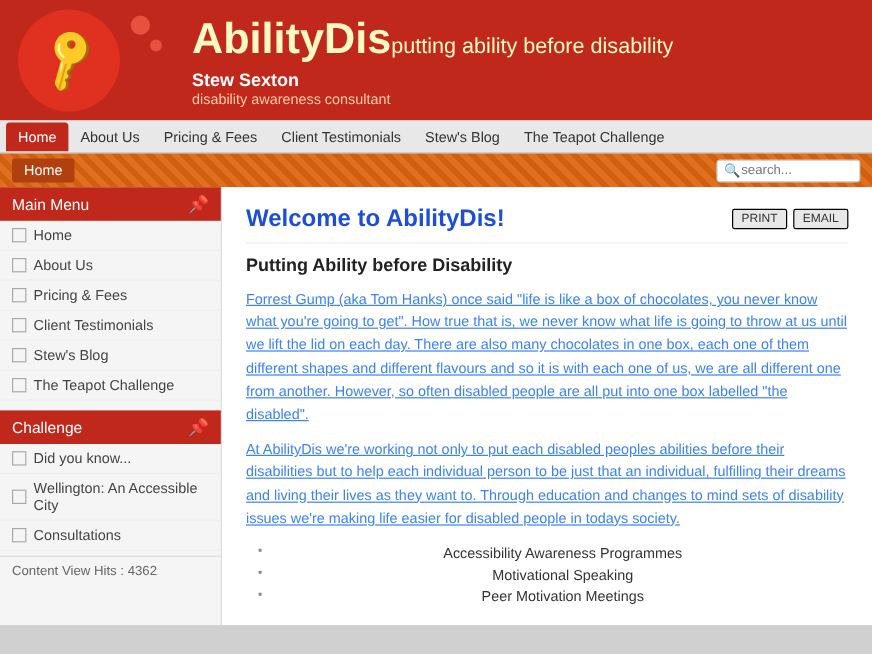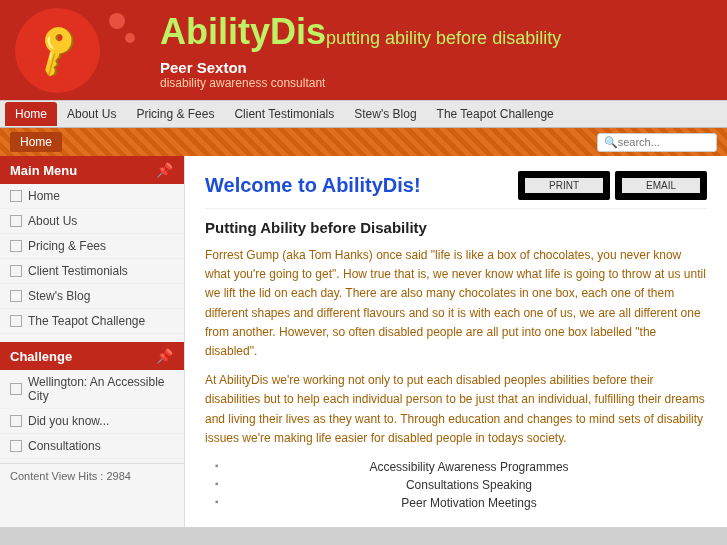--- a/index.html
+++ b/index.html
@@ -49,21 +49,21 @@
       position: absolute;
       width: 10px; height: 10px;
       background: #e85040;
       border-radius: 50%;
       top: 25px; right: 10px;
     }
     #site-title {
       padding-left: 15px;
     }
     #site-title h1 {
-      color: #bef264;
+      color: #fef9c3;
       font-size: 36px;
       font-weight: bold;
       letter-spacing: 0;
     }
     #site-title h1 span.small-title {
       font-size: 18px;
       font-weight: normal;
     }
     #site-title .person-name {
       color: #fff;
@@ -152,21 +152,21 @@
       width: 185px;
       min-width: 185px;
       background: #f5f5f5;
       border-right: 1px solid #ddd;
       padding-bottom: 20px;
     }
     .sidebar-section-header {
       background: #c0281c;
       color: #fff;
       font-size: 13px;
-      font-weight: bold;
+      font-weight: normal;
       padding: 6px 10px;
       display: flex;
       align-items: center;
       justify-content: space-between;
       margin-top: 0;
     }
     .sidebar-section-header .pin-icon { font-size: 14px; }
     .sidebar-menu-item {
       display: flex;
       align-items: center;
@@ -209,39 +209,40 @@
       padding-bottom: 8px;
     }
     #content-header h2 {
       color: #1d4ed8;
       font-size: 20px;
       font-weight: bold;
       flex: 1;
     }
     .action-btn {
       background: #e8e8e8;
-      border: 7px solid #000000;
+      border: 1px solid #000000;
       font-size: 10px;
-      padding: 2px 24px;
+      padding: 2px 7px;
       margin-left: 5px;
       cursor: pointer;
       color: #333;
       border-radius: 2px;
     }
     #content h3 {
       font-size: 15px;
       font-weight: bold;
       color: #222;
       margin-bottom: 10px;
     }
     #content p {
       font-size: 12px;
-      color: #a16207;
+      color: #3b82f6;
       line-height: 1.6;
       margin-bottom: 10px;
+      text-decoration: underline;
     }
     #content .help-section {
       margin-top: 10px;
     }
     #content .help-section p {
       font-weight: normal;
       margin-bottom: 6px;
     }
     .help-list {
       list-style: none;
@@ -271,21 +272,21 @@
     <div class="logo-circle-outer">
       <span class="logo-key-icon">🔑</span>
     </div>
     <div class="logo-dot1"></div>
     <div class="logo-dot2"></div>
   </div>
   <div id="site-title">
     <h1>
       <span>AbilityDis</span><span class="small-title">putting ability before disability</span>
     </h1>
-    <div class="person-name">Peer Sexton</div>
+    <div class="person-name">Stew Sexton</div>
     <div class="person-title">disability awareness consultant</div>
   </div>
 </div>
 
 <div id="navbar">
   <a class="nav-item active">Home</a>
   <a class="nav-item">About Us</a>
   <a class="nav-item">Pricing &amp; Fees</a>
   <a class="nav-item">Client Testimonials</a>
   <a class="nav-item">Stew's Blog</a>
@@ -332,46 +333,46 @@
       <span>The Teapot Challenge</span>
     </div>
 
     <div class="sidebar-section-resources">
       <div class="sidebar-section-header">
         <span>Challenge</span>
         <span class="pin-icon">📌</span>
       </div>
       <div class="sidebar-menu-item">
         <span class="checkbox"></span>
-        <span>Wellington: An Accessible City</span>
+        <span>Did you know...</span>
       </div>
       <div class="sidebar-menu-item">
         <span class="checkbox"></span>
-        <span>Did you know...</span>
+        <span>Wellington: An Accessible City</span>
       </div>
       <div class="sidebar-menu-item">
         <span class="checkbox"></span>
         <span>Consultations</span>
       </div>
     </div>
 
-    <div class="counter-label">Content View Hits : 2984</div>
+    <div class="counter-label">Content View Hits : 4362</div>
   </div>
 
   <div id="content">
     <div id="content-header">
       <h2>Welcome to AbilityDis!</h2>
       <button class="action-btn">PRINT</button>
       <button class="action-btn">EMAIL</button>
     </div>
     <h3>Putting Ability before Disability</h3>
     <p>Forrest Gump (aka Tom Hanks) once said "life is like a box of chocolates, you never know what you're going to get".  How true that is, we never know what life is going to throw at us until we lift the lid on each day.  There are also many chocolates in one box, each one of them different shapes and different flavours and so it is with each one of us, we are all different one from another.  However, so often disabled people are all put into one box labelled "the disabled".</p>
     <p>At AbilityDis we're working not only to put each disabled peoples abilities before their disabilities but to help each individual person to be just that an individual, fulfilling their dreams and living their lives as they want to.  Through education and changes to mind sets of disability issues we're making life easier for disabled people in todays society.</p>
     <div class="help-section">
       <ul class="help-list">
         <li>Accessibility Awareness Programmes</li>
-        <li>Consultations Speaking</li>
+        <li>Motivational Speaking</li>
         <li>Peer Motivation Meetings</li>
       </ul>
     </div>
   </div>
 
 </div>
 
 </body></html>

